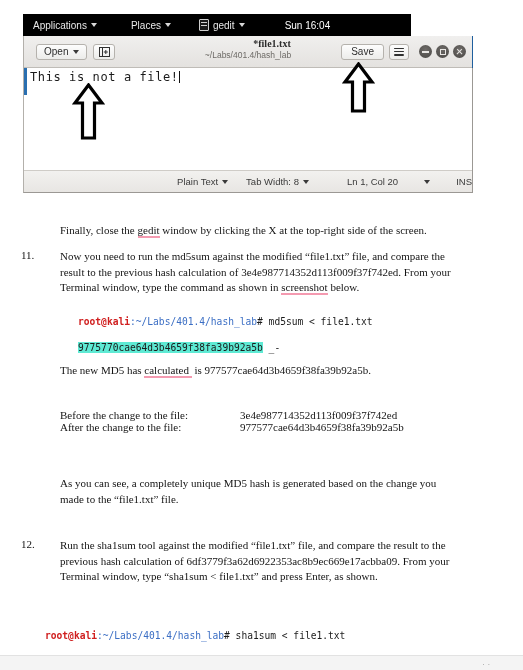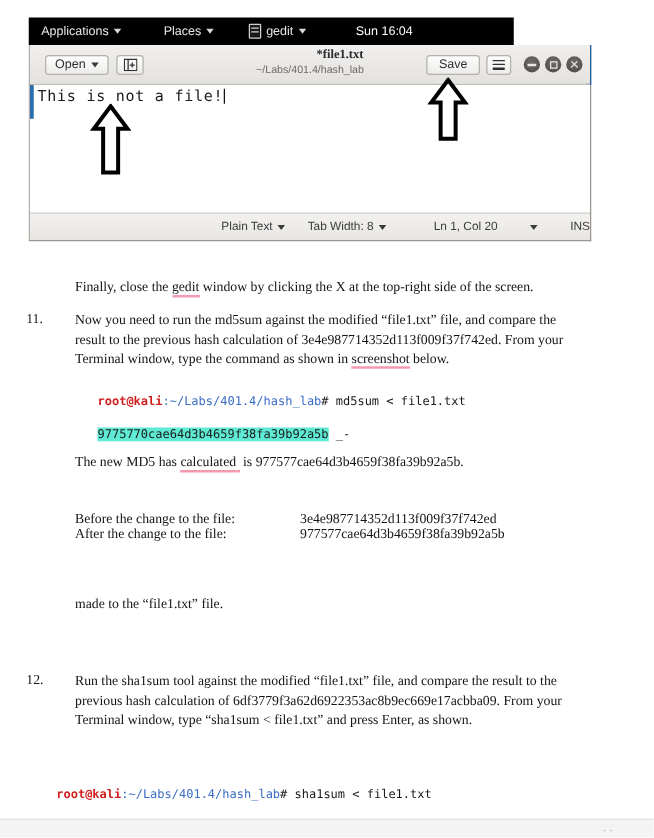--- a/index.html
+++ b/index.html
@@ -464,20 +464,21 @@
   </div>
 
   <div class="kv-row" style="left:60px; top:216px;">
     <span class="kv-label">Before the change to the file:</span><span>3e4e987714352d113f009f37f742ed</span>
   </div>
   <div class="kv-row" style="left:60px; top:228px;">
     <span class="kv-label">After the change to the file:</span><span>977577cae64d3b4659f38fa39b92a5b</span>
   </div>
 
   <div class="para p-indent" style="top:283px;">
+    <div>As you can see, a completely unique MD5 hash is generated based on the change you</div>
     <div>made to the “file1.txt” file.</div>
   </div>
 
   <div class="num" style="top:345px;">12.</div>
   <div class="para p-indent" style="top:345px;">
     <div>Run the sha1sum tool against the modified “file1.txt” file, and compare the result to the</div>
     <div>previous hash calculation of 6df3779f3a62d6922353ac8b9ec669e17acbba09. From your</div>
     <div>Terminal window, type “sha1sum &lt; file1.txt” and press Enter, as shown.</div>
   </div>
 

